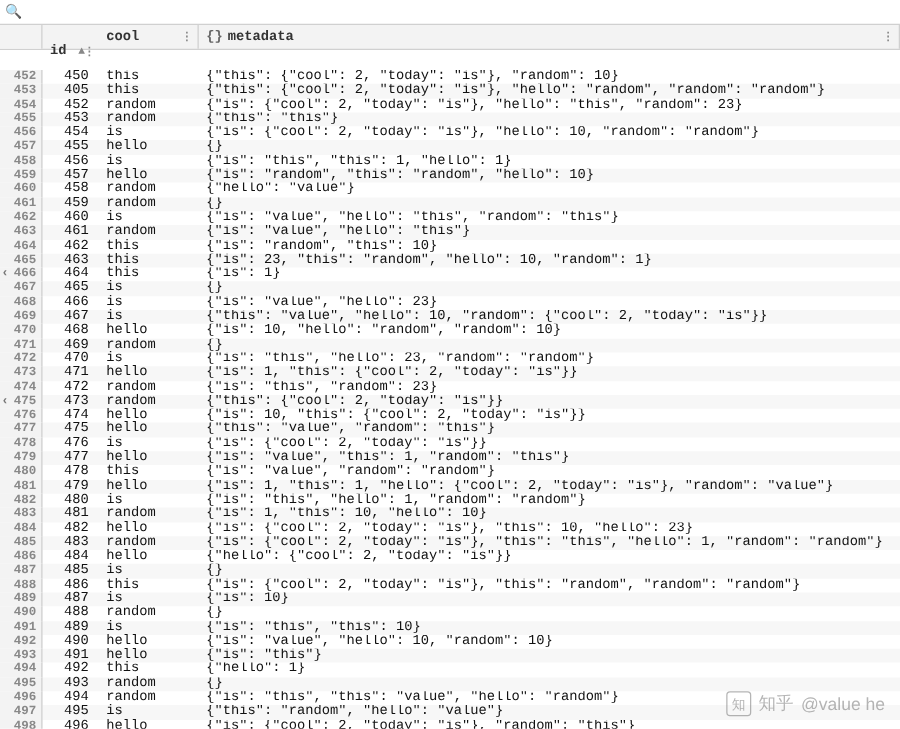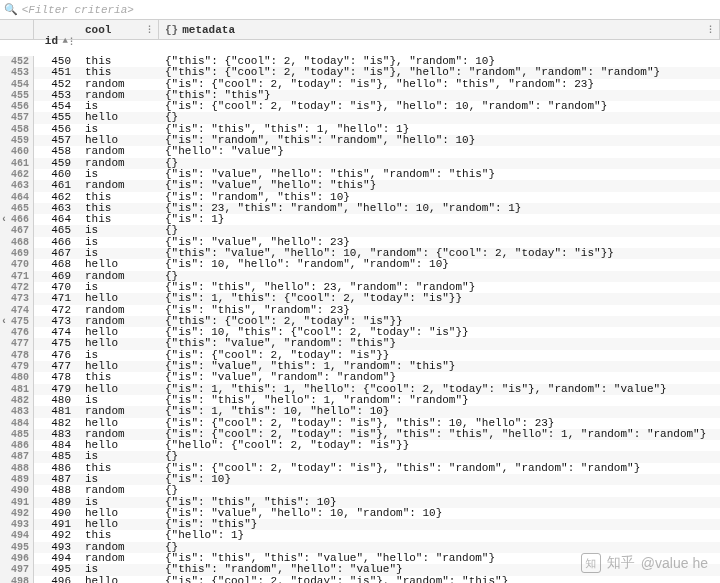--- a/index.html
+++ b/index.html
@@ -51,21 +51,21 @@
 }
 .col-hdr {
   display: flex;
   align-items: center;
   padding: 0 6px;
   border-right: 1px solid #d0d0d0;
   font-weight: bold;
   color: #333;
   position: relative;
 }
-.col-id { width: 45px; flex: none; justify-content: flex-end; padding-right: 20px; margin-top: 21px; }
+.col-id { width: 45px; flex: none; justify-content: flex-start; padding-right: 20px; margin-top: 21px; }
 .col-name { width: 80px; flex: none; }
 .col-meta { flex: 1; }
 .col-hdr .sort, .col-hdr .menu {
   position: absolute;
   font-size: 9px;
   color: #888;
 }
 .col-id .sort { right: 10px; }
 .col-id .menu { right: 2px; }
 .col-name .menu { right: 4px; }
@@ -132,21 +132,20 @@
   border-radius: 3px;
   display: flex; align-items: center; justify-content: center;
   font-size: 11px;
 }
 </style>
 </head>
 <body>
 
 <div class="filter-bar">
   <span class="search-icon">🔍</span>
-  <input type="text" placeholder="&lt;Filter criteria&gt;" style="">
 </div>
 
 <div class="header-row">
   <div class="gutter"></div>
   <div class="col-hdr col-id">
     <span>id</span>
     <span class="sort">▲</span>
     <span class="menu">⋮</span>
   </div>
   <div class="col-hdr col-name">
@@ -162,21 +161,21 @@
 
 <div class="grid-body" id="grid-body">
     <div class="row">
       <div class="gutter-cell">452</div>
       <div class="c-id">450</div>
       <div class="c-name">this</div>
       <div class="c-meta">{"this": {"cool": 2, "today": "is"}, "random": 10}</div>
     </div>
     <div class="row alt">
       <div class="gutter-cell">453</div>
-      <div class="c-id">451</div>
+      <div class="c-id">405</div>
       <div class="c-name">this</div>
       <div class="c-meta">{"this": {"cool": 2, "today": "is"}, "hello": "random", "random": "random"}</div>
     </div>
     <div class="row">
       <div class="gutter-cell">454</div>
       <div class="c-id">452</div>
       <div class="c-name">random</div>
       <div class="c-meta">{"is": {"cool": 2, "today": "is"}, "hello": "this", "random": 23}</div>
     </div>
     <div class="row alt">

